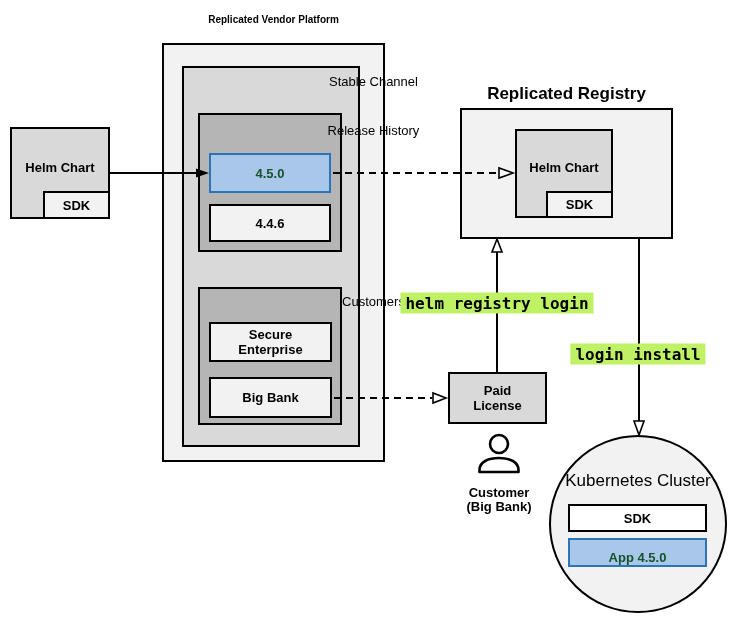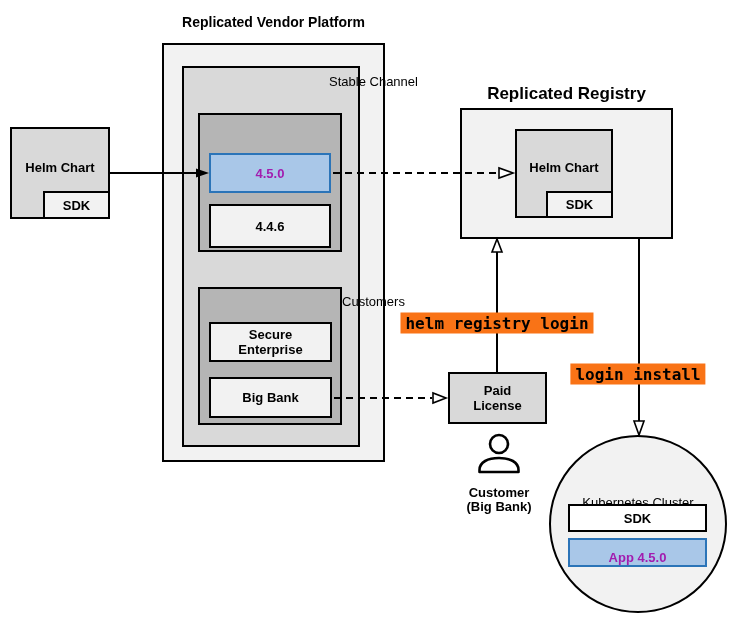--- a/index.html
+++ b/index.html
@@ -3,42 +3,42 @@
 <meta charset="utf-8">
 <style>
   html,body{margin:0;padding:0;background:#fff;}
   .canvas{
     position:relative;width:747px;height:634px;background:#ffffff;overflow:hidden;
     font-family:"Liberation Sans", sans-serif;color:#000;
   }
   .box{position:absolute;box-sizing:border-box;border:2px solid #000;
        display:flex;align-items:center;justify-content:center;text-align:center;
        font-weight:bold;font-size:13px;line-height:15px;}
-  .container-title{position:absolute;text-align:center;font-weight:bold;font-size:14px;white-space:nowrap;}
+  .container-title{position:absolute;text-align:center;font-weight:bold;font-size:10px;white-space:nowrap;}
   .inner-title{position:absolute;left:0;right:0;text-align:center;font-weight:normal;font-size:13px;}
   .fill-light{background:#f2f2f2;}
   .fill-panel{background:#d9d9d9;}
   .fill-section{background:#b5b5b5;}
   .fill-white{background:#ffffff;}
-  .fill-blue{background:#a9c7e8;border-color:#2b74b8;color:#a21caf;}
+  .fill-blue{background:#a9c7e8;border-color:#2b74b8;color:#14532d;}
 
   
   .c-src-helm{left:10px;top:127px;width:100px;height:92px;}
   .c-src-helm .lbl{position:relative;top:-6px;}
   .c-src-sdk{left:43px;top:191px;width:67px;height:28px;}
 
   
   .c-vendor{left:162px;top:43px;width:223px;height:419px;}
   .c-vendor-title{left:162px;top:14px;width:223px;}
   .c-stable{left:182px;top:66px;width:178px;height:381px;}
   .c-stable-title{top:74px;}
   .c-relhist{left:198px;top:113px;width:144px;height:139px;}
   .c-relhist-title{top:123px;}
   .c-v450{left:209px;top:153px;width:122px;height:40px;}
-  .c-v446{left:209px;top:204px;width:122px;height:44px;}
+  .c-v446{left:209px;top:204px;width:122px;height:38px;}
   .c-customers{left:198px;top:287px;width:144px;height:138px;}
   .c-customers-title{top:294px;}
   .c-secure{left:209px;top:322px;width:123px;height:40px;}
   .c-secure span{max-width:80px;}
   .c-bigbank{left:209px;top:377px;width:123px;height:41px;}
 
   
   .c-registry{left:460px;top:108px;width:213px;height:131px;}
   .c-registry-title{left:460px;top:84px;width:213px;font-size:17px;}
   .c-reg-helm{left:515px;top:129px;width:98px;height:89px;}
@@ -48,49 +48,50 @@
   
   .c-license{left:448px;top:372px;width:99px;height:52px;}
   .c-license span{max-width:60px;}
   .c-person{position:absolute;left:476px;top:429px;}
   .c-customer{left:437px;top:486px;width:124px;text-align:center;font-weight:bold;
               font-size:13px;line-height:14px;position:absolute;}
 
   
   .c-cluster{left:549px;top:435px;width:178px;height:178px;border-radius:50%;
              position:absolute;box-sizing:border-box;border:2px solid #000;}
-  .c-cluster-title{top:58px;font-size:13px;}
+  .c-cluster-title{top:34px;font-size:17px;}
   .c-k8s-sdk{left:568px;top:504px;width:139px;height:28px;}
   .c-k8s-app{left:568px;top:538px;width:139px;height:29px;align-items:flex-end;}
 
   
   .overlay{position:absolute;left:0;top:0;z-index:10;pointer-events:none;}
-  .cmd{position:absolute;transform:translate(-50%,-50%);background:#f97316;
+  .cmd{position:absolute;transform:translate(-50%,-50%);background:#bef264;
        font-family:"DejaVu Sans Mono", monospace;font-weight:bold;font-size:16px;
-       white-space:nowrap;padding:1px 5px;z-index:12;margin-top:20px;}
+       white-space:nowrap;padding:1px 5px;z-index:12;}
   .cmd-login{left:497px;top:303px;}
   .cmd-install{left:638px;top:354px;}
 </style>
 </head>
 <body>
 
 <div class="canvas">
 
   <div class="box fill-panel c-src-helm">
     <span class="lbl">Helm Chart</span>
   </div>
   <div class="box fill-light c-src-sdk">
     <span>SDK</span>
   </div>
 
   <div class="container-title c-vendor-title">Replicated Vendor Platform</div>
   <div class="box fill-light c-vendor"></div>
   <div class="box fill-panel c-stable"></div>
   <div class="inner-title c-stable-title">Stable Channel</div>
   <div class="box fill-section c-relhist"></div>
+  <div class="inner-title c-relhist-title">Release History</div>
   <div class="box fill-blue c-v450">
     <span>4.5.0</span>
   </div>
   <div class="box fill-light c-v446">
     <span>4.4.6</span>
   </div>
   <div class="box fill-section c-customers"></div>
   <div class="inner-title c-customers-title">Customers</div>
   <div class="box fill-light c-secure">
     <span>Secure Enterprise</span>

